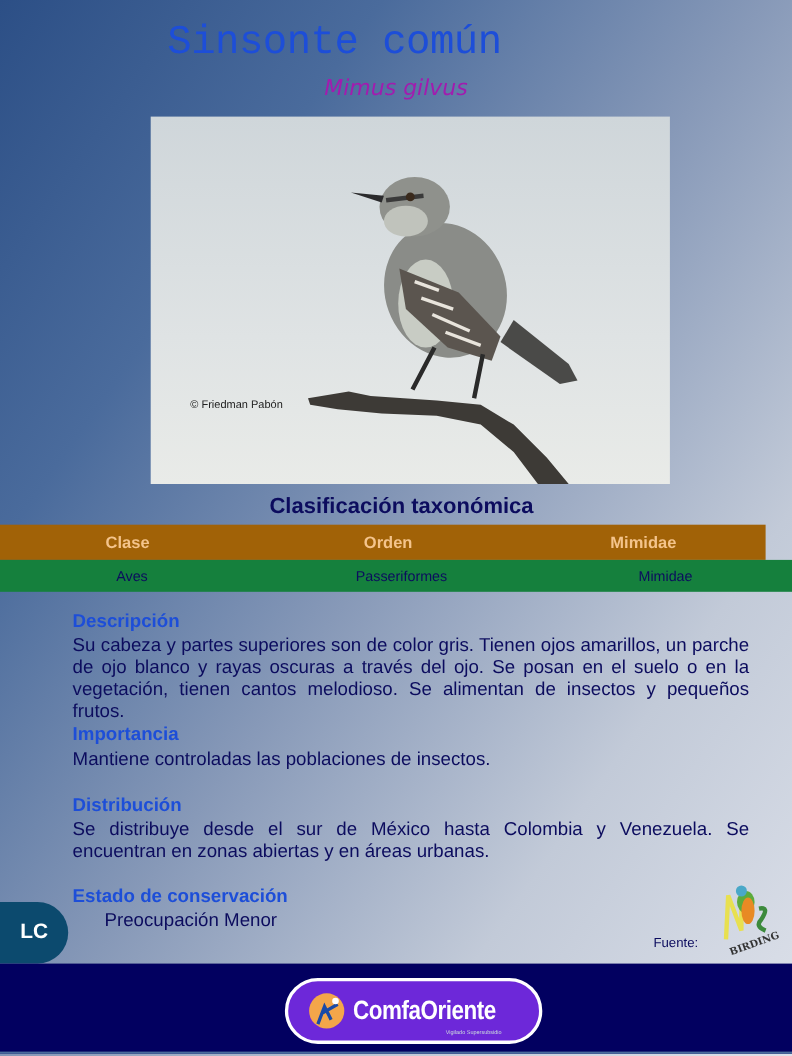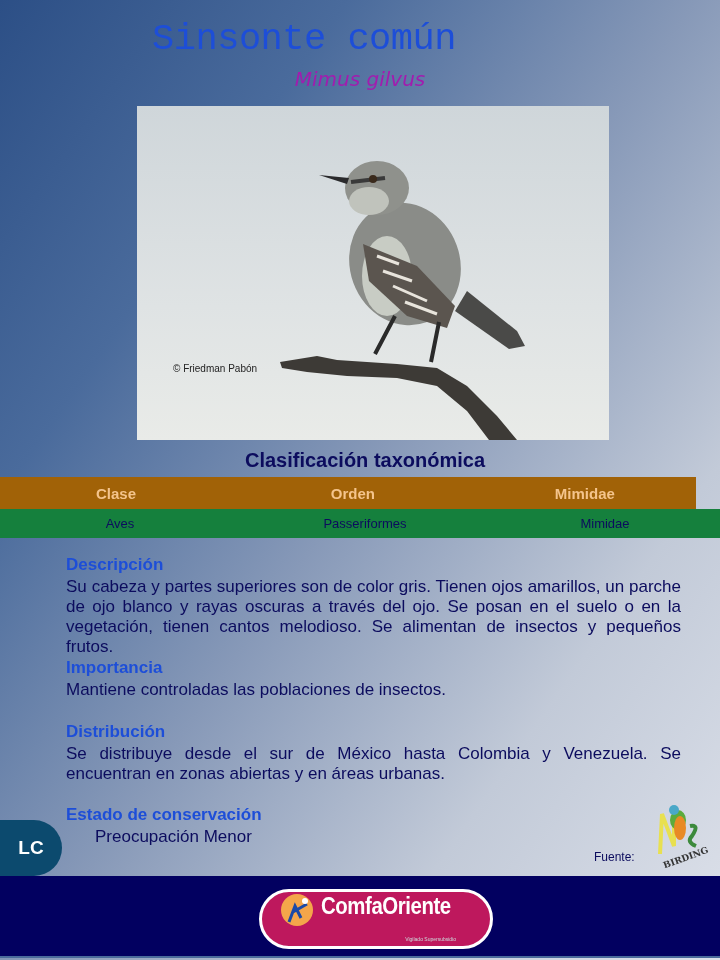--- a/index.html
+++ b/index.html
@@ -60,22 +60,22 @@
       color: #fff; font-weight: bold; font-size: 19px;
     }
     .fuente { position: absolute; left: 594px; top: 850px; font-size: 12px; color: #0c0c5e; }
     .birding-logo { position: absolute; left: 652px; top: 802px; width: 60px; height: 66px; }
     .footer {
       position: absolute; left: 0; top: 876px; width: 720px; height: 82px;
       background: #020060; border-bottom: 2px solid #4a6b9c;
     }
     .brand {
       position: absolute; left: 259px; top: 889px; width: 234px; height: 60px;
-      background: #be185d; border: 3px solid #ffffff; border-radius: 30px;
-      display: flex; align-items: flex-start; justify-content: center;
+      background: #6d28d9; border: 3px solid #ffffff; border-radius: 30px;
+      display: flex; align-items: center; justify-content: center;
     }
     .brand-logo { width: 36px; height: 36px; margin-right: 6px; }
     .brand-name {
       color: #ffffff; font-family: "Liberation Sans", sans-serif; font-weight: bold;
       font-size: 24px; letter-spacing: -0.5px; transform: scaleX(0.85); transform-origin: left center;
     }
     .brand-sub {
       position: absolute; right: 34px; bottom: 4px; color: #cdd; font-size: 5px;
     }
   </style>

